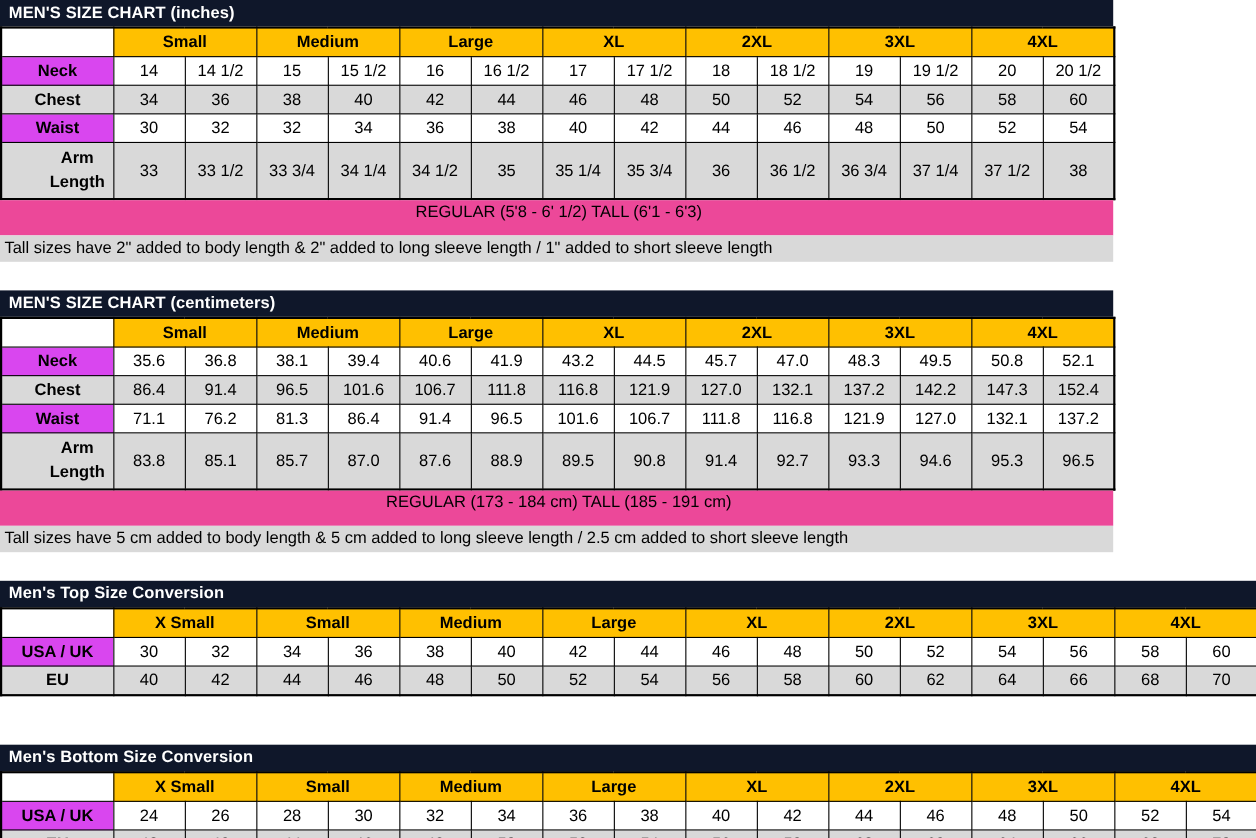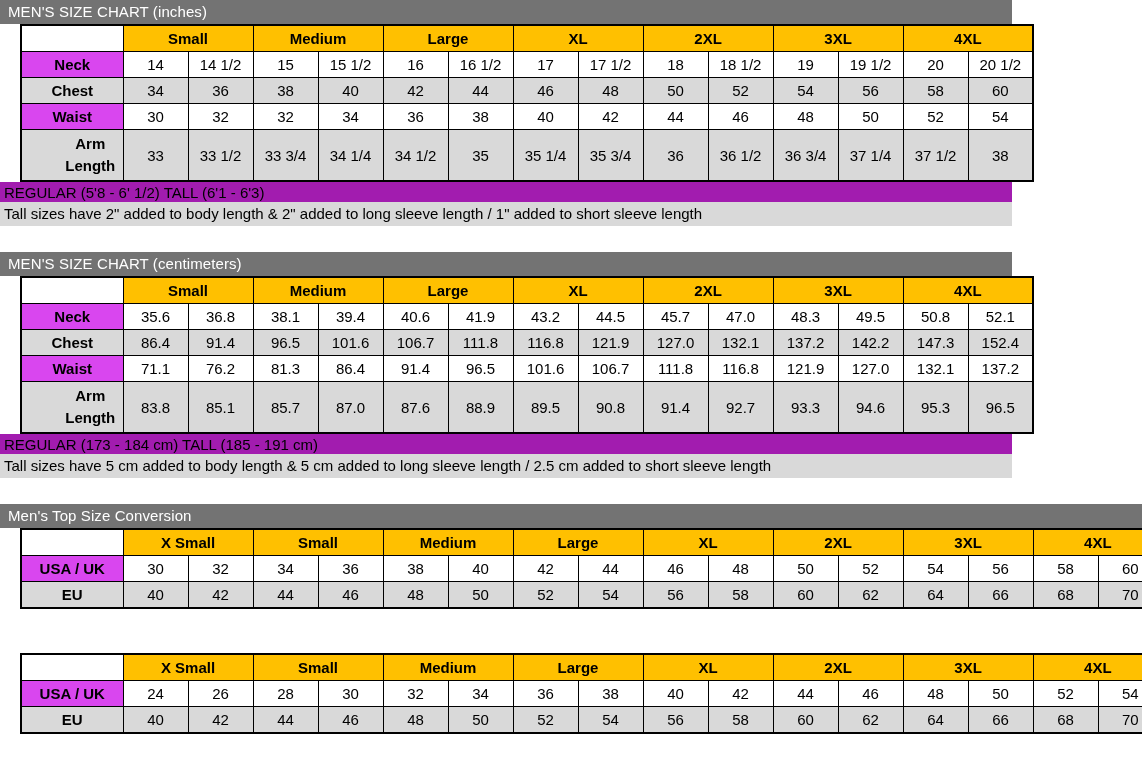--- a/index.html
+++ b/index.html
@@ -18,38 +18,37 @@
   .page {
     position: relative;
     width: 1142px;
     height: 762px;
   }
 
   
   .chart-block { width: 1142px; }
 
   .title-bar {
-    background: #737373;
+    background: #0f172a;
     color: #ffffff;
-    font-weight: normal;
+    font-weight: bold;
     font-size: 15px;
     line-height: 24px;
     height: 24px;
     padding: 0 0 0 8px;
     box-sizing: border-box;
     letter-spacing: 0.1px;
   }
   .title-bar.narrow { width: 1012px; }
   .title-bar.full   { width: 1142px; }
 
   table.size {
     border-collapse: collapse;
     table-layout: fixed;
     border: 2px solid #000;
-    margin-left: 20px;
   }
   table.size.narrow { width: 1012px; }
   table.size.full   { width: 1142px; }
 
   table.size th, table.size td {
     border: 1px solid #000;
     text-align: center;
     font-size: 15px;
     padding: 0;
     height: 25px;
@@ -74,24 +73,25 @@
   table.size tr.shaded th.rowlabel,
   table.size tr.shaded td { background: #d9d9d9; }
 
   table.size tr.tall th.rowlabel,
   table.size tr.tall td { height: 50px; }
   table.size th.rowlabel .stack { display: block; line-height: 22px; padding-left: 36px; }
 
   .note-plain {
     font-size: 15px;
     line-height: 22px;
-    height: 20px;
-    background: #a21caf;
+    height: 32px;
+    background: #ec4899;
     padding-left: 4px;
     box-sizing: border-box;
+    text-align: center;
   }
   .note-shaded {
     font-size: 15px;
     line-height: 24px;
     height: 24px;
     background: #d9d9d9;
     padding-left: 4px;
     box-sizing: border-box;
   }
   .note-plain.narrow, .note-shaded.narrow { width: 1012px; }
@@ -370,20 +370,21 @@
           <td>68</td>
           <td>70</td>
         </tr>
       </tbody>
     </table>
   </div>
 
   <div class="spacer-40"></div>
 
   <div class="chart-block">
+    <div class="title-bar full">Men's Bottom Size Conversion</div>
 
     <table class="size full">
       <colgroup>
         <col style="width:102px">
         <col span="16" style="width:65px">
       </colgroup>
       <tbody>
         <tr>
           <th class="corner"></th>
           <th class="size-head" colspan="2">X Small</th>

